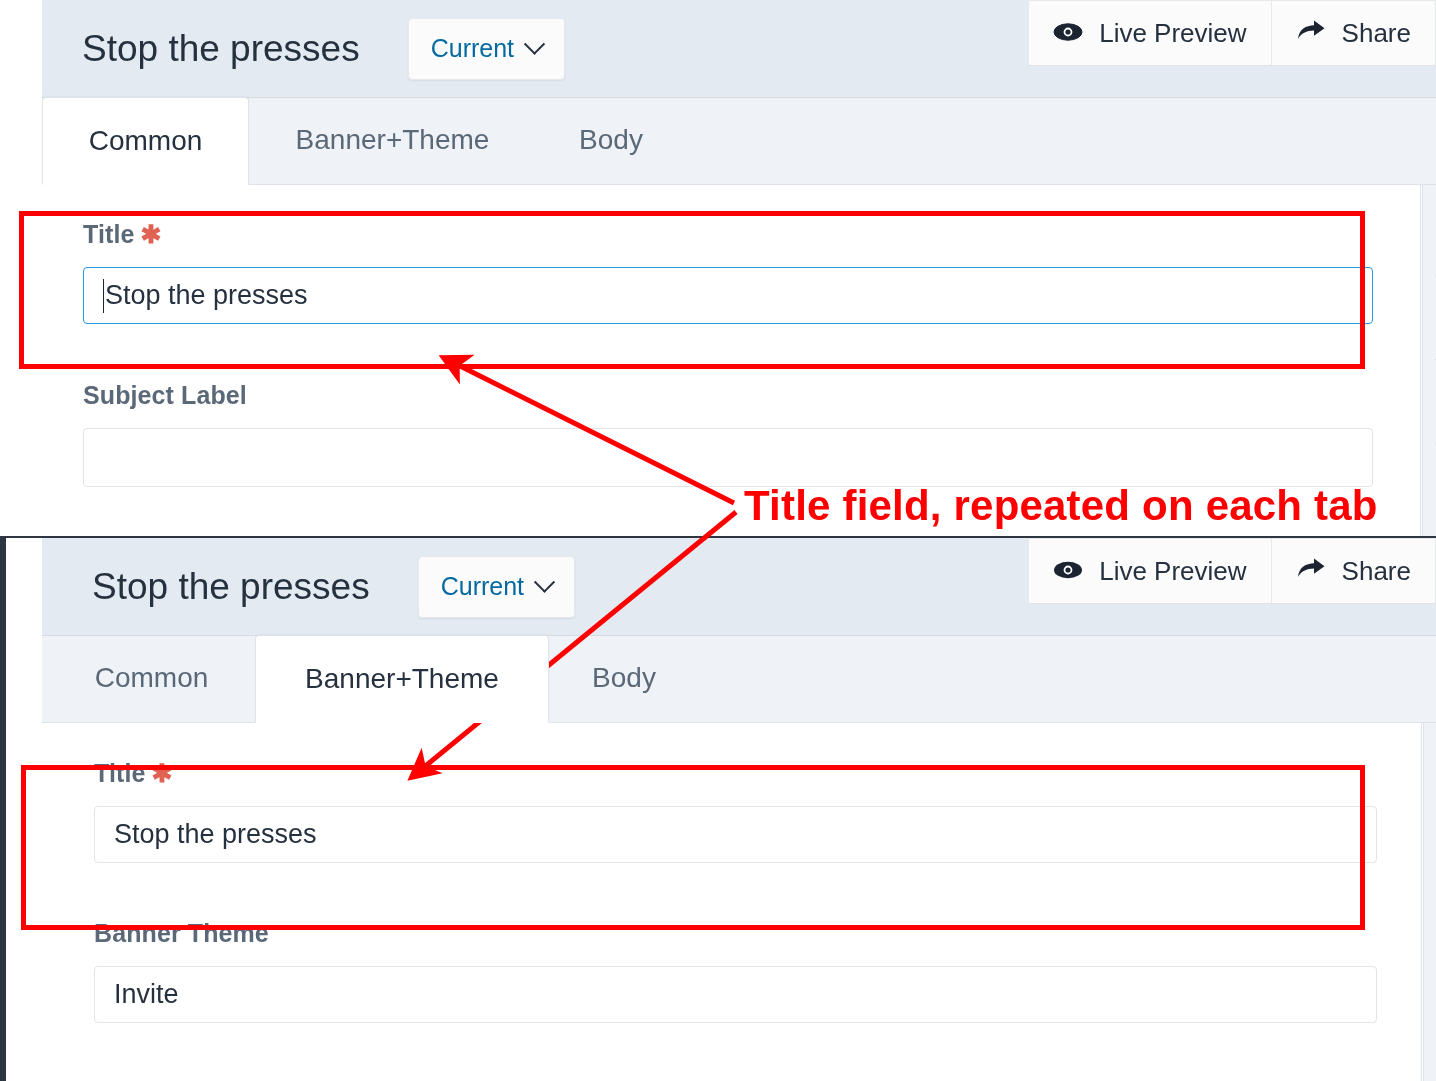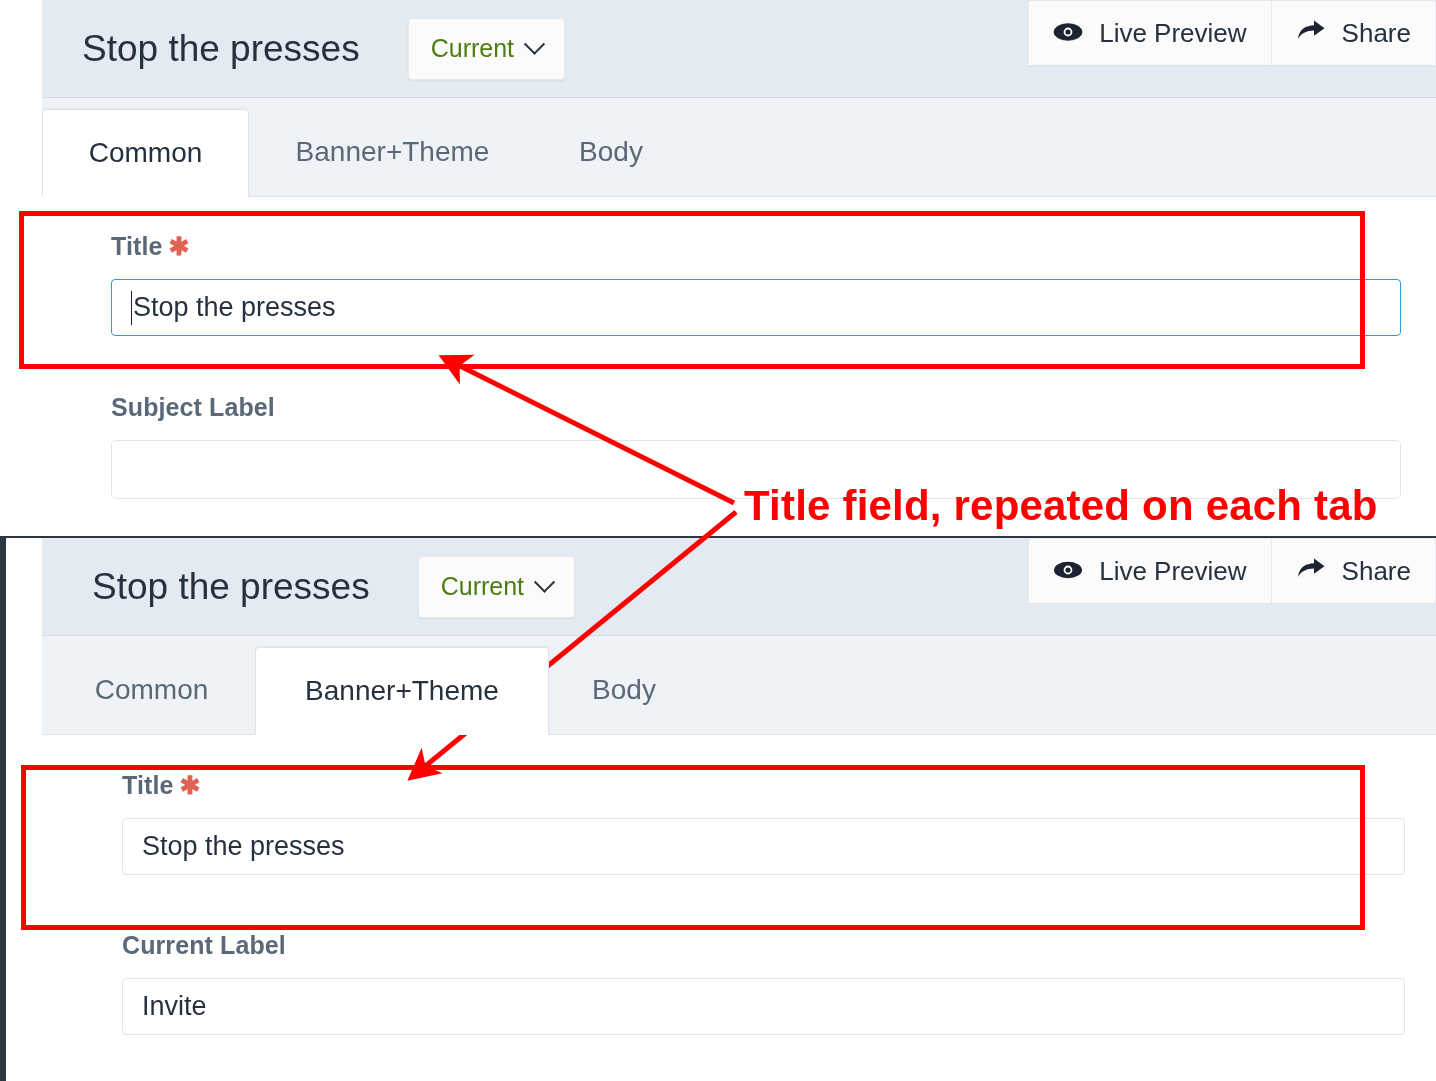--- a/index.html
+++ b/index.html
@@ -35,21 +35,21 @@
     margin-left: 48px;
     background: #fbfbfc;
     border: 1px solid #e6e8ec;
     border-radius: 4px;
     height: 62px;
     padding: 0 22px;
     display: flex;
     align-items: center;
     gap: 13px;
     font-size: 25px;
-    color: #4d7c0f;
+    color: #0369a1;
     box-shadow: 0 1px 2px rgba(30,40,60,.07);
     white-space: nowrap;
   }
   .chev {
     width: 15px; height: 15px;
     border-right: 2.6px solid #26313f;
     border-bottom: 2.6px solid #26313f;
     transform: rotate(45deg) translate(-3px,-3px);
   }
   .header-actions { position:absolute; right:0; top:0; display:flex; height:66px; }
@@ -63,21 +63,21 @@
     font-size: 26px; color: #26313f;
     white-space: nowrap;
   }
   .hdr-btn + .hdr-btn { border-left: none; }
   .ic { display:inline-block; flex: 0 0 auto; }
 
   
   .tabstrip {
     position: relative;
     background: #eff2f6;
-    height: 100px;
+    height: 88px;
     border-bottom: 1px solid #dfe3e9;
     display: flex;
     align-items: flex-end;
   }
   .tabstrip::before{
     content:""; position:absolute; left:0; right:0; top:0; height:1px; background:#d7dce3;
   }
   .tab {
     height: 88px;
     display: flex; align-items: center; justify-content: center;
@@ -91,21 +91,21 @@
     color: #26313f;
     border: 1px solid #dfe3e9;
     border-bottom: 1px solid #ffffff;
     border-radius: 4px 4px 0 0;
     margin-bottom: -1px;
     z-index: 3;
     box-shadow: 0 -1px 2px rgba(40,50,70,.04);
   }
 
   
-  .body-area { position: relative; background: #ffffff; margin-left: 28px; }
+  .body-area { position: relative; background: #ffffff; }
   .form-col { position:absolute; top:0; background:#fff; }
   .field { position: absolute; }
   .field-label {
     font-size: 25px;
     font-weight: bold;
     color: #5a6878;
     white-space: nowrap;
     letter-spacing: .1px;
   }
   .req { color:#e06253; font-weight: bold; font-size:25px; margin-left:6px; }
@@ -293,21 +293,21 @@
       <div class="form-col" style="left:6px; width:1374px; height:360px; border-right:1px solid #dfe3e9;">
 
         <div class="field" style="left:46px; top:36px; width:1283px;">
           <div class="field-label"><span>Title</span><span class="req">✱</span></div>
           <div class="input" style="margin-top:18px; height:57px;">
             <span>Stop the presses</span>
           </div>
         </div>
 
         <div class="field" style="left:46px; top:196px; width:1283px;">
-          <div class="field-label">Current Label</div>
+          <div class="field-label">Banner Theme</div>
           <div class="input" style="margin-top:18px; height:57px;">
             <span>Invite</span>
           </div>
         </div>
 
       </div>
 
       <div class="side-panel" style="left:1381px; right:0;">
         <div class="side-row" style="left:27px; top:44px;"></div>
         <div class="side-sep" style="left:12px; right:0; top:98px;"></div>

